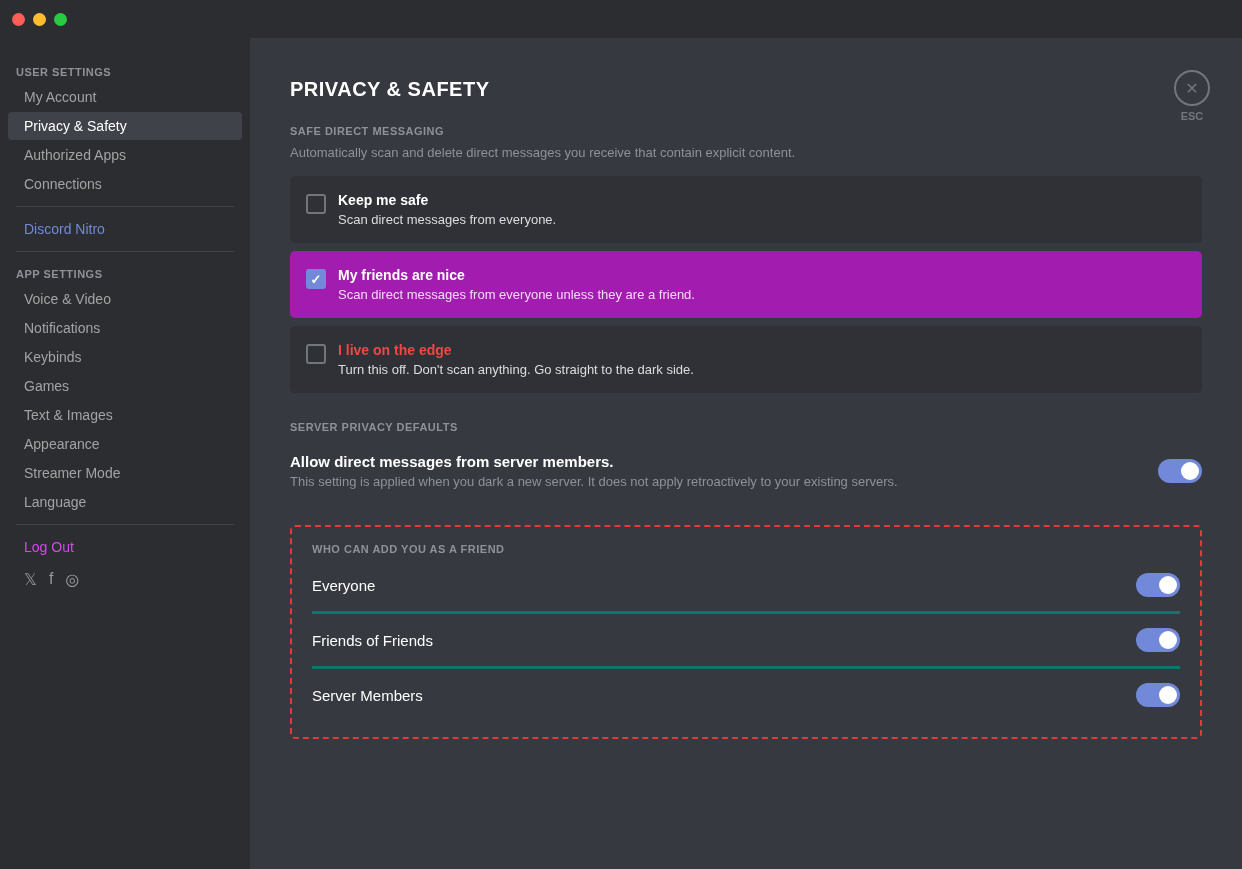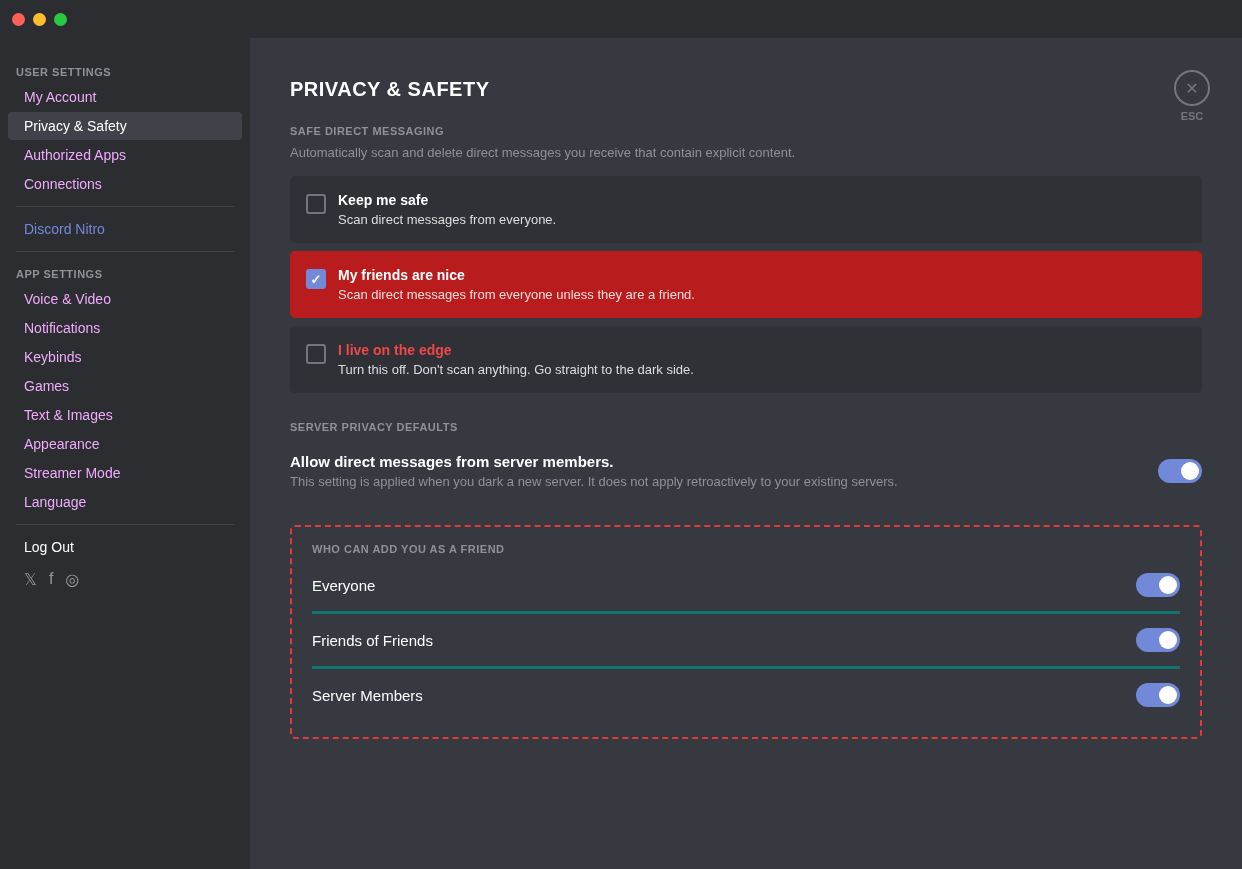--- a/index.html
+++ b/index.html
@@ -46,34 +46,34 @@
       font-size: 11px;
       font-weight: 700;
       color: #8e9297;
       text-transform: uppercase;
       letter-spacing: 0.5px;
       padding: 8px 16px 4px 16px;
     }
     .sidebar-item {
       padding: 6px 16px;
       font-size: 14px;
-      color: #f0abfc;
+      color: #a3a3a3;
       cursor: pointer;
       border-radius: 4px;
       margin: 1px 8px;
     }
     .sidebar-item.active {
       background: #404249;
       color: #fff;
     }
     .sidebar-item.nitro {
       color: #7289da;
     }
     .sidebar-item.logout {
-      color: #ffffff;
+      color: #d946ef;
     }
     .sidebar-divider {
       border: none;
       border-top: 1px solid #40444b;
       margin: 8px 16px;
     }
     .social-icons {
       display: flex;
       gap: 12px;
       padding: 8px 24px;
@@ -114,21 +114,21 @@
     .option-card {
       background: #2f3136;
       border-radius: 5px;
       padding: 16px;
       margin-bottom: 8px;
       display: flex;
       align-items: flex-start;
       gap: 12px;
     }
     .option-card.selected {
-      background: #b91c1c;
+      background: #a21caf;
     }
     .checkbox {
       width: 20px;
       height: 20px;
       border-radius: 3px;
       border: 2px solid #72767d;
       background: transparent;
       display: flex;
       align-items: center;
       justify-content: center;

